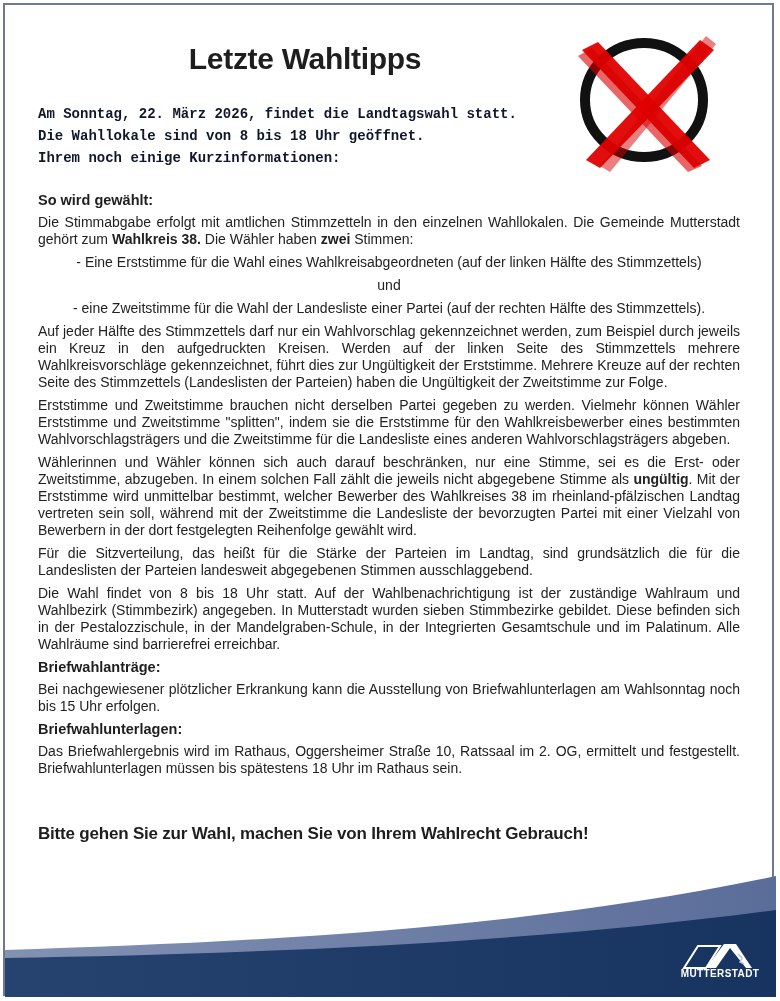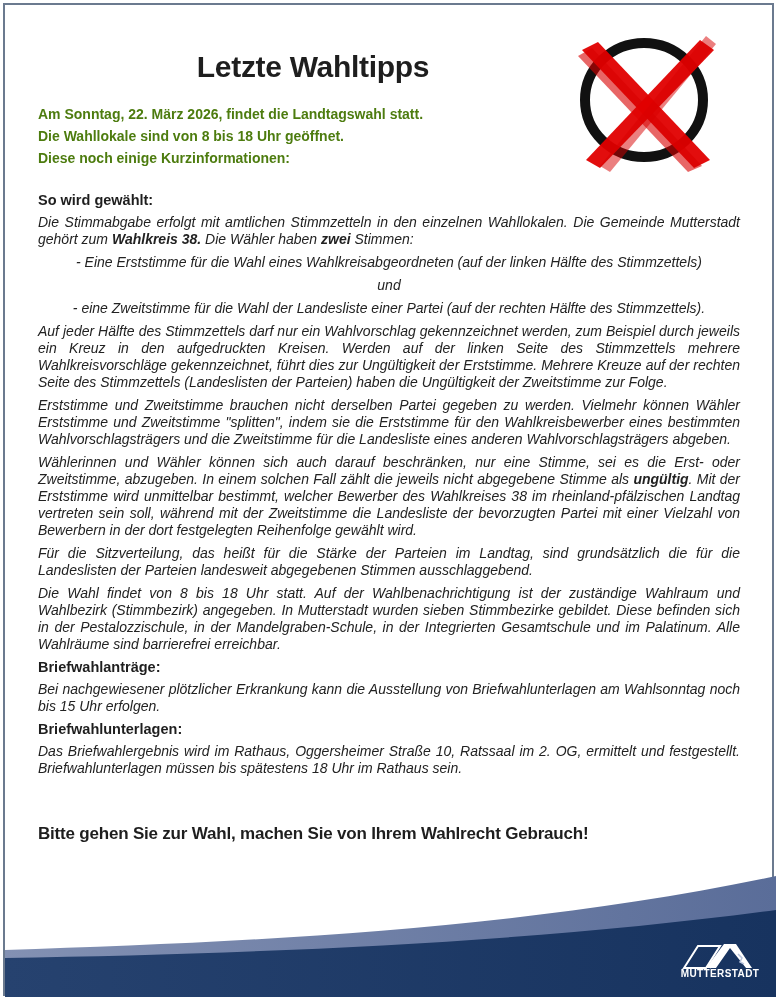--- a/index.html
+++ b/index.html
@@ -3,51 +3,51 @@
 <meta charset="utf-8">
 <style>
   html, body { margin: 0; padding: 0; background: #ffffff; }
   body { width: 780px; height: 1001px; position: relative; overflow: hidden;
          font-family: "Liberation Sans", "DejaVu Sans", sans-serif; color: #222222; }
   .frame { position: absolute; left: 3px; top: 3px; width: 771px; height: 993px;
            border: 2px solid #6b7a8f; border-bottom: none; box-sizing: border-box; background: #ffffff; overflow: hidden; }
   .title { position: absolute; left: 0; top: 42px; width: 610px; text-align: center;
            font-size: 30px; font-weight: bold; letter-spacing: -0.3px; color: #1e1e1e; }
   .ballot { position: absolute; left: 570px; top: 28px; width: 150px; height: 148px; }
-  .intro { position: absolute; left: 38px; top: 103px; font-size: 14px; font-weight: bold; line-height: 22px; color: #4d7c0f; }
+  .intro { position: absolute; left: 38px; top: 103px; font-size: 14px; font-weight: bold; line-height: 22px; color: #0f172a; font-family: Liberation Mono, monospace; }
   .content { position: absolute; left: 38px; top: 192px; width: 702px; font-size: 14px; line-height: 17px; }
   .h { font-weight: bold; font-size: 14.5px; margin: 0 0 5px 0; color: #1e1e1e; }
-  .p { margin: 0 0 6px 0; text-align: justify; font-style: italic; }
+  .p { margin: 0 0 6px 0; text-align: justify; }
   .p.single { text-align: center; }
   b { font-weight: bold; }
   .callout { position: absolute; left: 38px; top: 824px; font-size: 17px; font-weight: bold; color: #1e1e1e; letter-spacing: -0.2px; }
   .wave { position: absolute; left: 0; top: 850px; width: 780px; height: 151px; }
   .logo { position: absolute; left: 680px; top: 938px; width: 80px; height: 56px; }
   .logo-text { position: absolute; left: 677px; top: 968px; width: 86px; text-align: center;
                font-size: 10px; font-weight: bold; color: #ffffff; letter-spacing: 0.4px; }
 </style>
 </head>
 <body>
 
 <div class="frame"></div>
 
-<h1 class="title" style="margin:8px;">Letzte Wahltipps</h1>
+<h1 class="title" style="margin:0;">Letzte Wahltipps</h1>
 
 <svg class="ballot" viewBox="0 0 150 148">
   <ellipse cx="74" cy="72" rx="59" ry="57" fill="none" stroke="#111111" stroke-width="10"></ellipse>
   <path d="M12 22 L28 14 L140 132 L124 140 Z" fill="#e00000" opacity="0.95"></path>
   <path d="M8 28 L22 20 L132 138 L118 144 Z" fill="#d80000" opacity="0.6"></path>
   <path d="M130 12 L144 22 L30 140 L16 132 Z" fill="#e00000" opacity="0.95"></path>
   <path d="M136 8 L146 16 L40 144 L30 138 Z" fill="#d80000" opacity="0.5"></path>
 </svg>
 
 <div class="intro">
   <div>Am Sonntag, 22. März 2026, findet die Landtagswahl statt.</div>
   <div>Die Wahllokale sind von 8 bis 18 Uhr geöffnet.</div>
-  <div>Diese noch einige Kurzinformationen:</div>
+  <div>Ihrem noch einige Kurzinformationen:</div>
 </div>
 
 <div class="content">
   <div class="h">So wird gewählt:</div>
   <p class="p">
     <span>Die Stimmabgabe erfolgt mit amtlichen Stimmzetteln in den einzelnen Wahllokalen. Die Gemeinde Mutterstadt gehört zum </span><b>Wahlkreis 38.</b><span> Die Wähler haben </span><b>zwei</b><span> Stimmen:</span>
   </p>
   <p class="p single">- Eine Erststimme für die Wahl eines Wahlkreisabgeordneten (auf der linken Hälfte des Stimmzettels)</p>
   <p class="p single">und</p>
   <p class="p single">- eine Zweitstimme für die Wahl der Landesliste einer Partei (auf der rechten Hälfte des Stimmzettels).</p>

